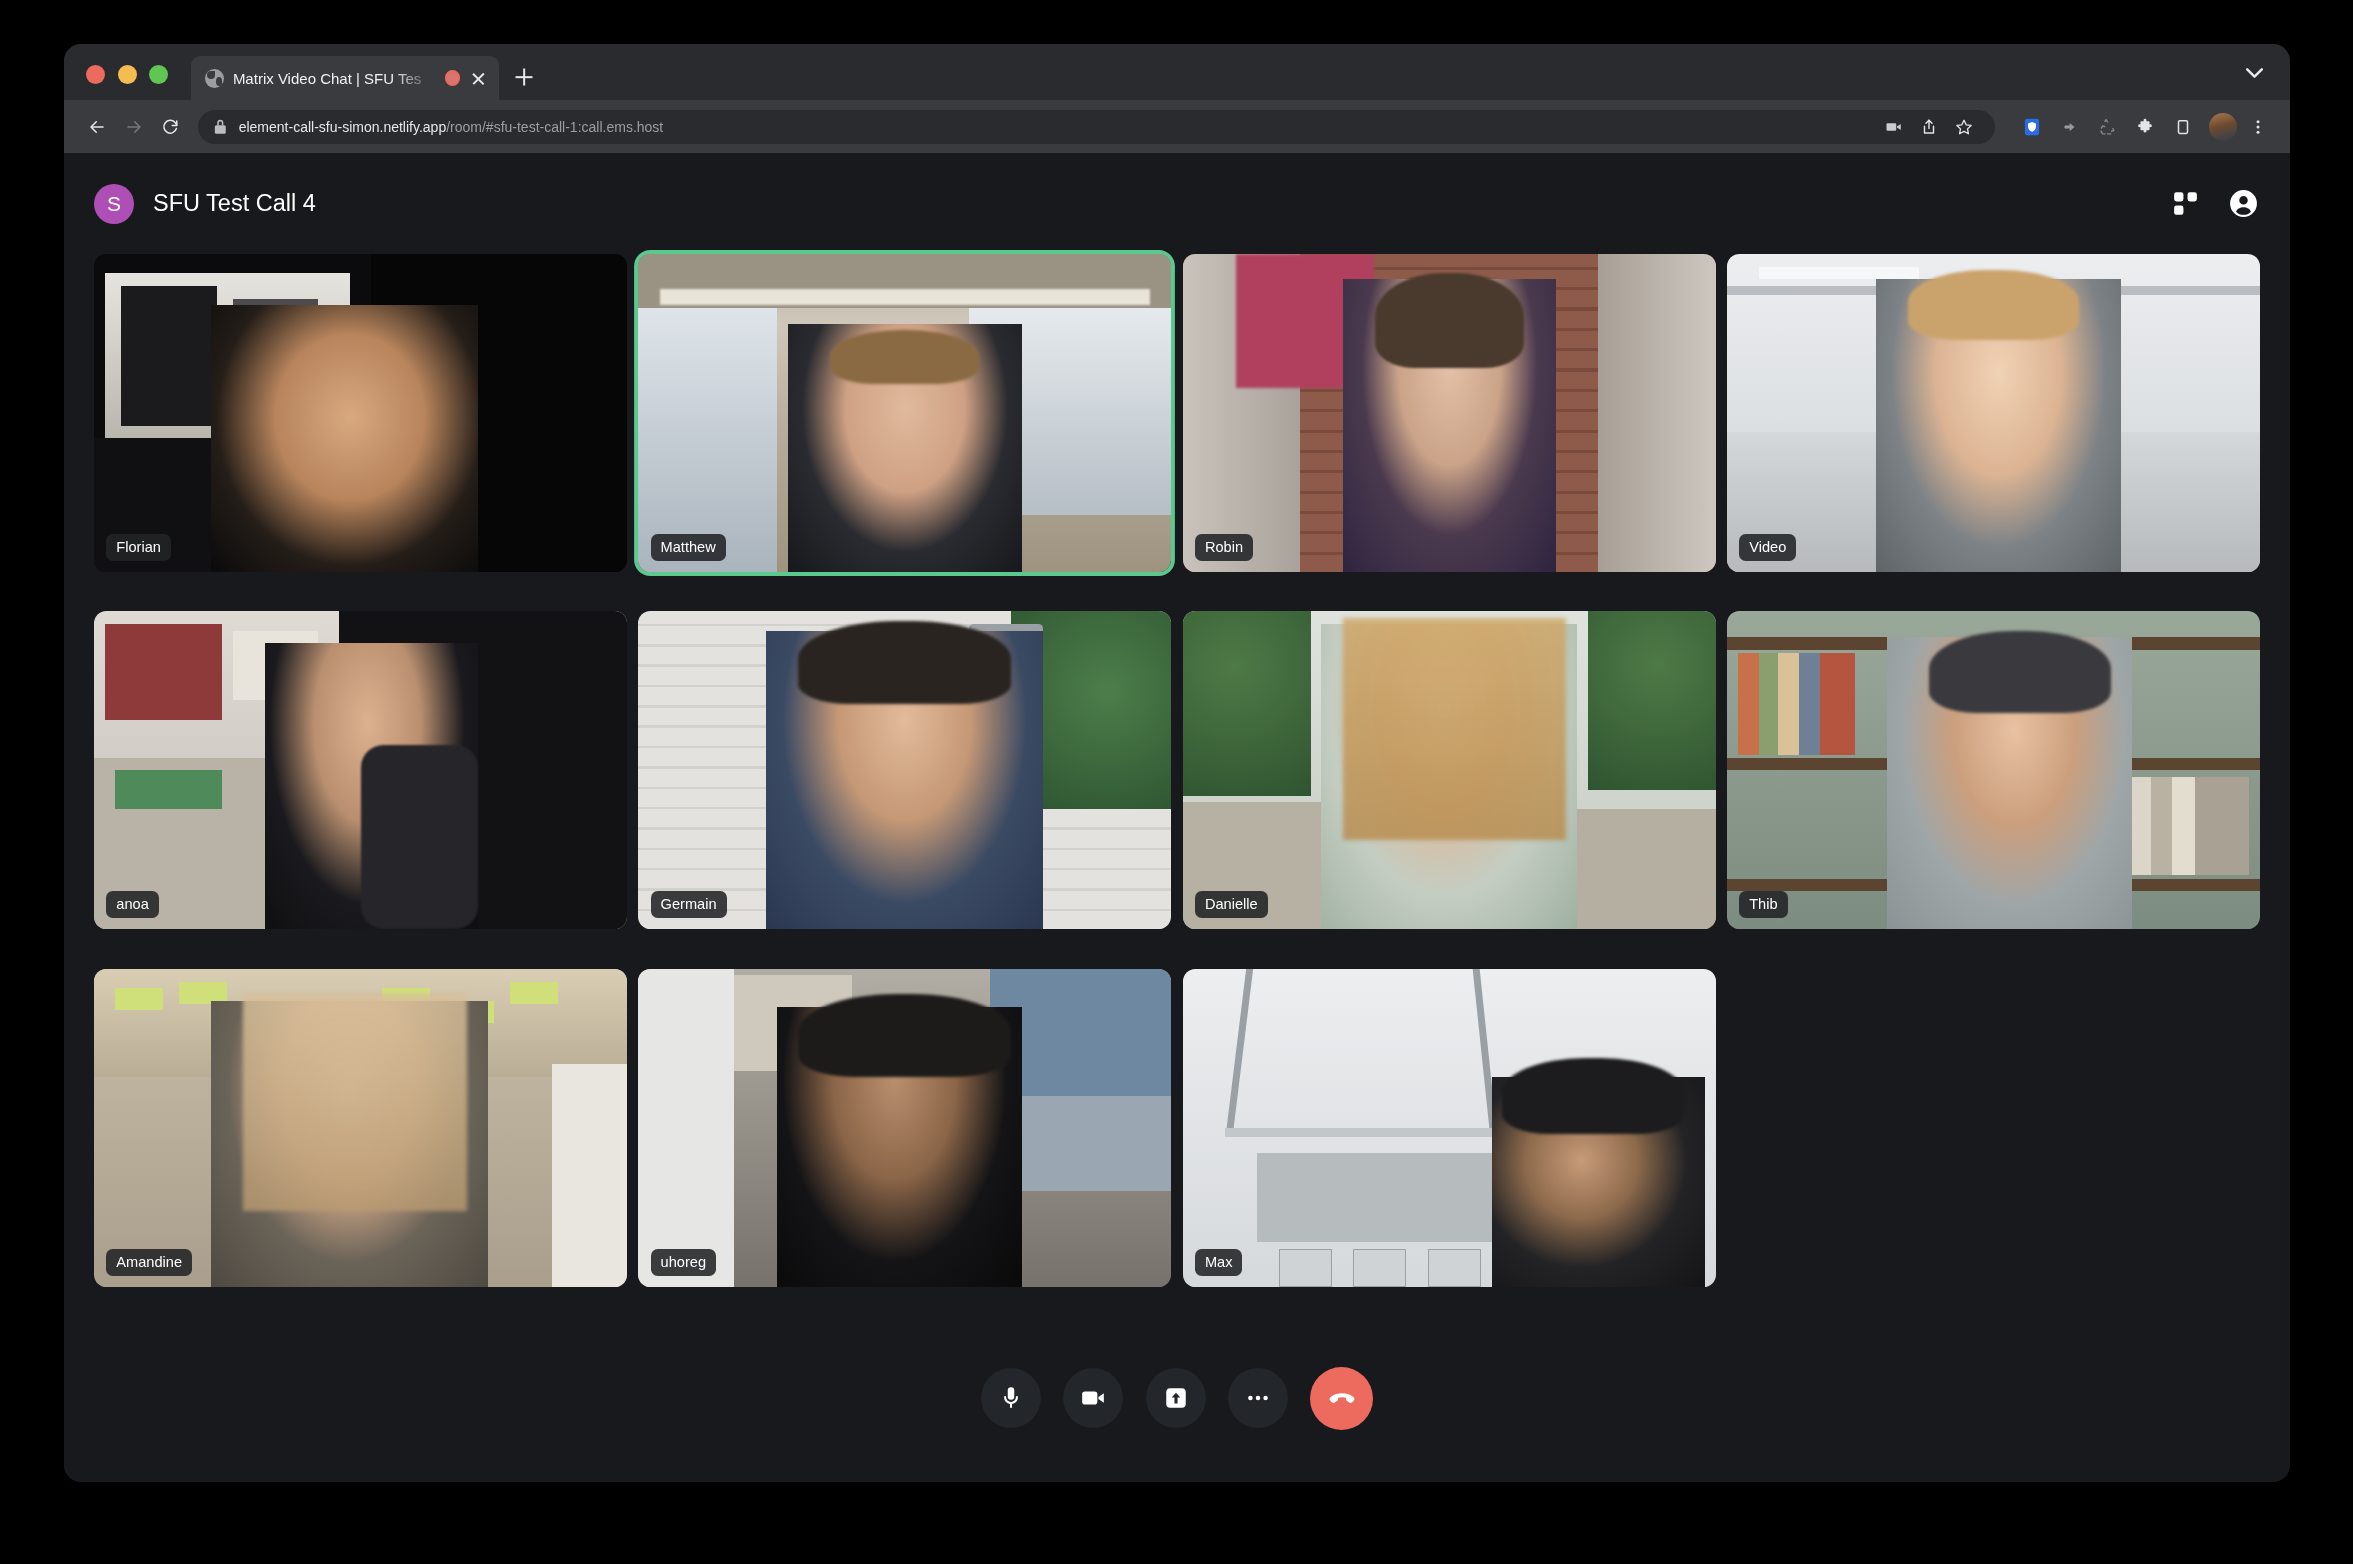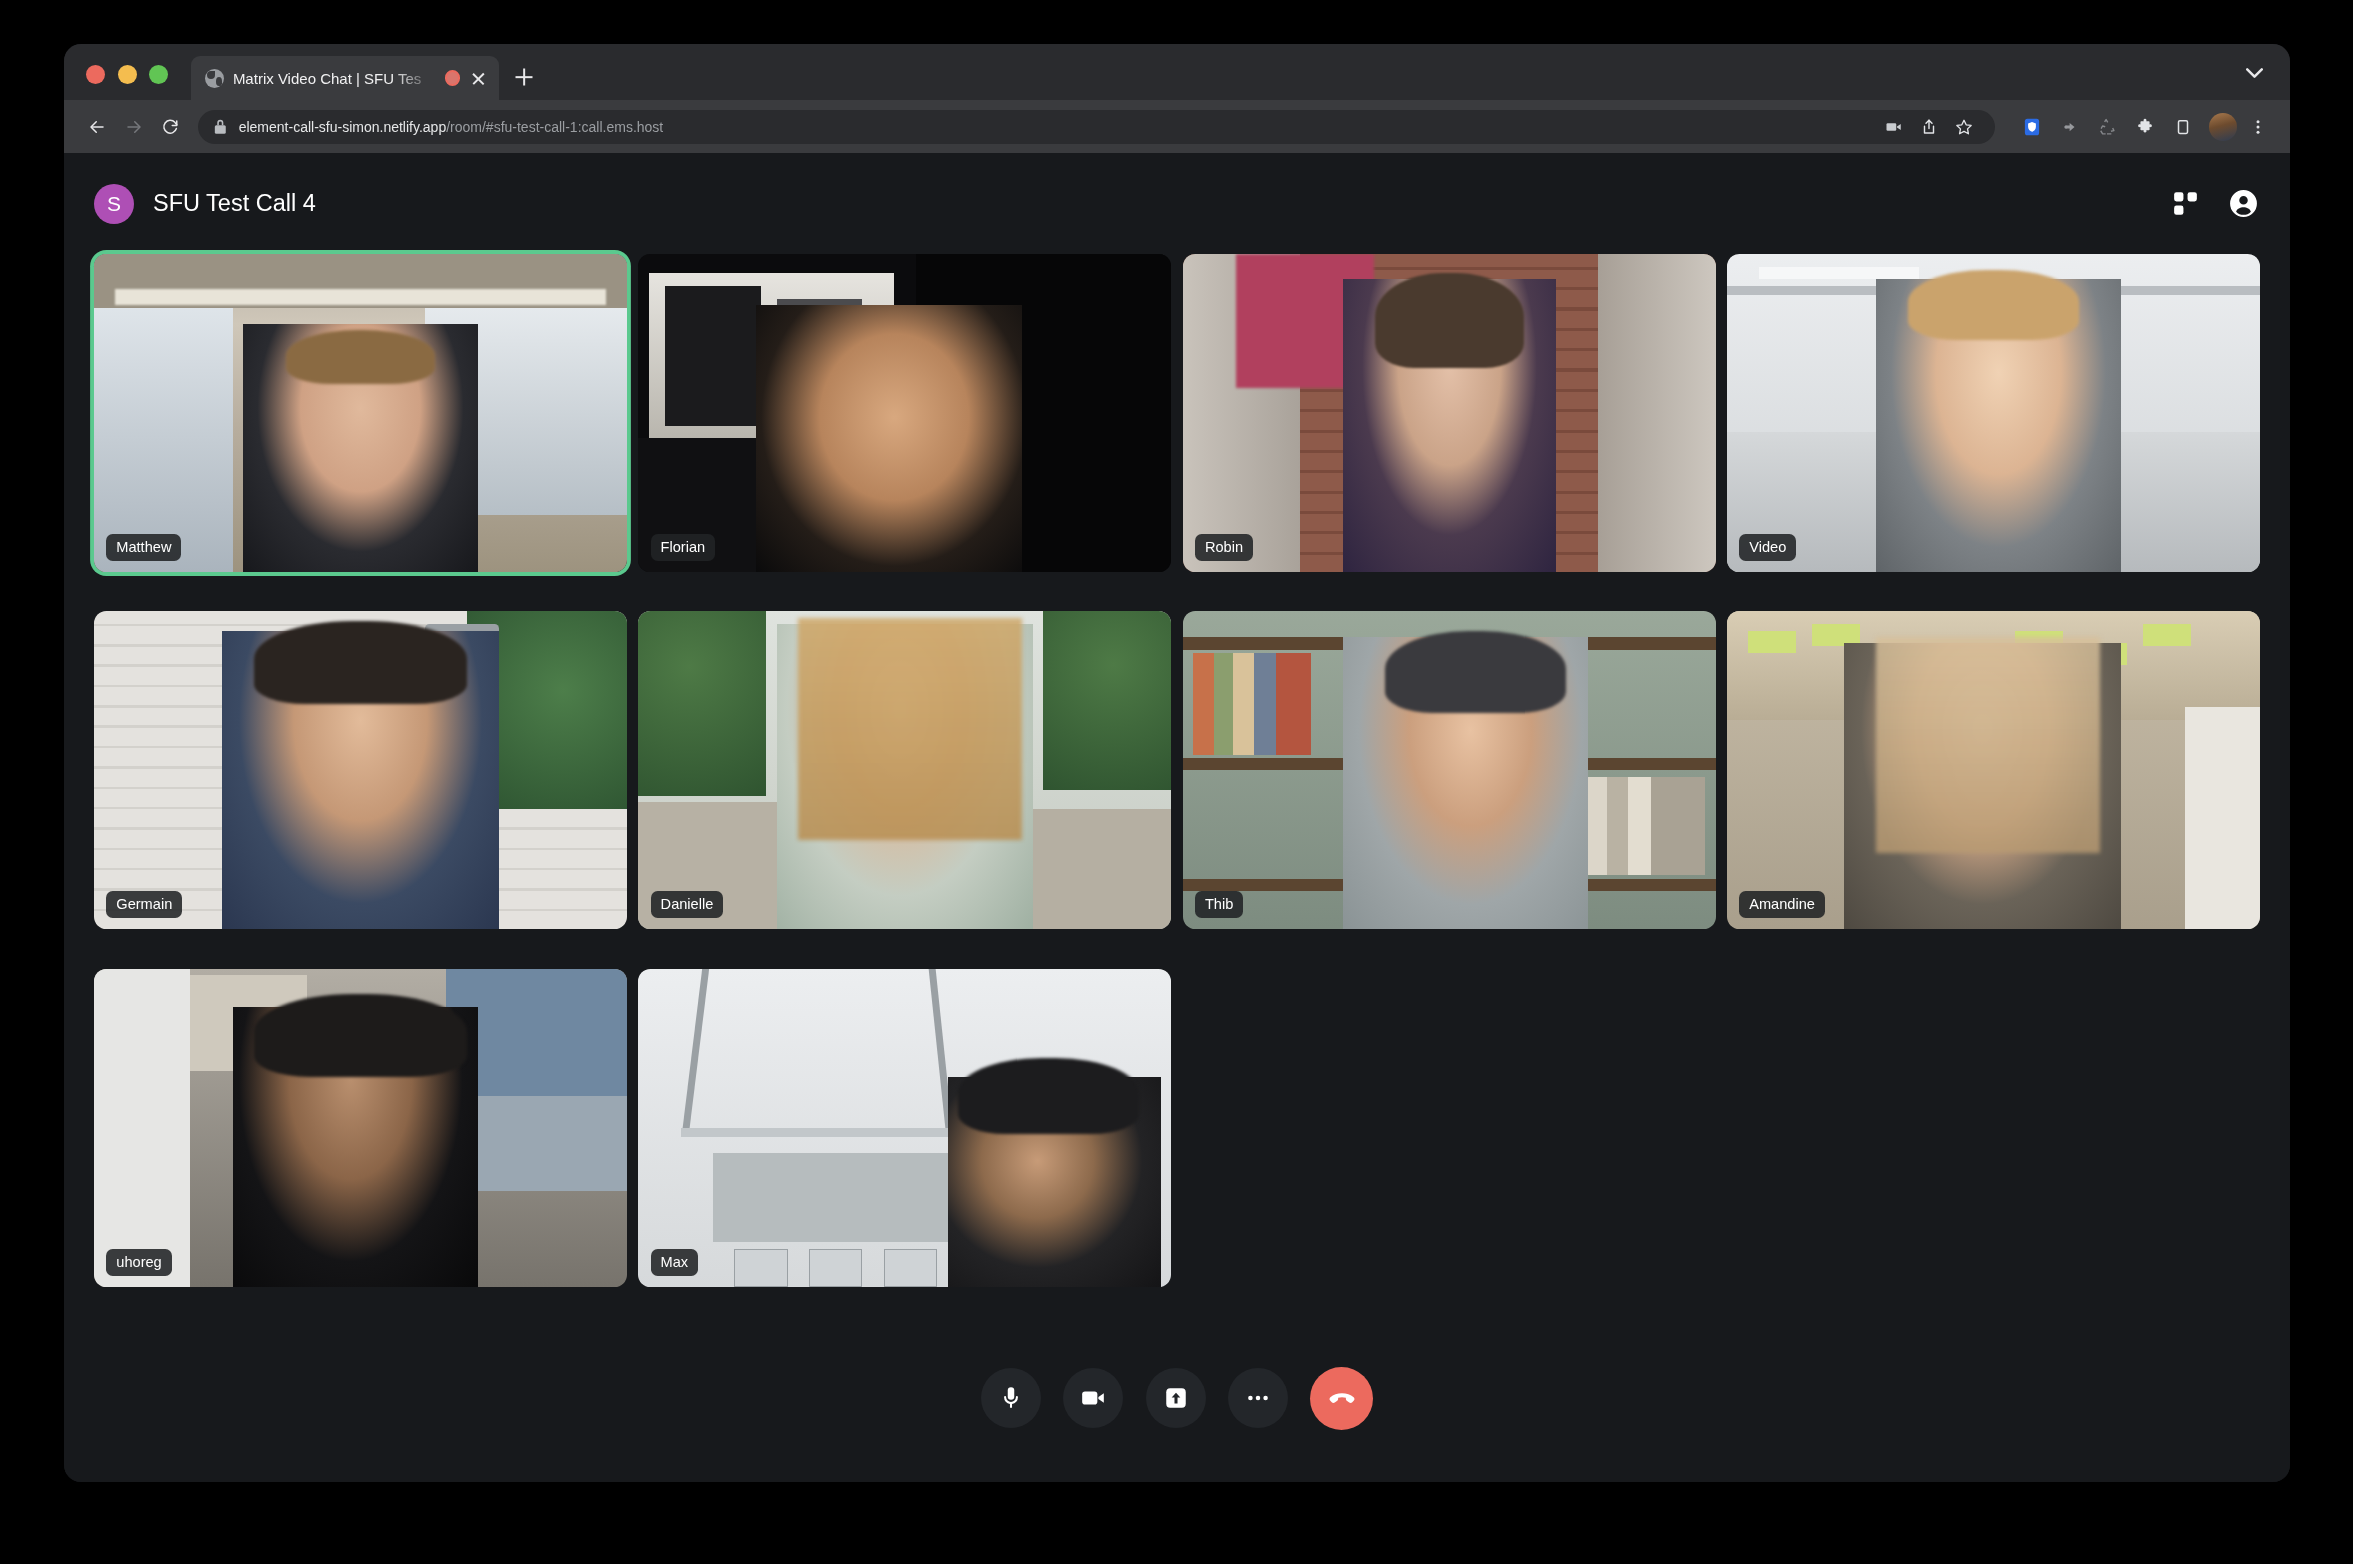--- a/index.html
+++ b/index.html
@@ -426,65 +426,78 @@
         </div>
         <div class="hdr-icon">
           <svg viewBox="0 0 24 24" fill="#FFFFFF">
               <path d="M12 1.6A10.4 10.4 0 1 0 22.4 12 10.4 10.4 0 0 0 12 1.6zm0 4.6a3.3 3.3 0 1 1-3.3 3.3A3.3 3.3 0 0 1 12 6.2zm0 14.6a7.8 7.8 0 0 1-5.7-2.5c.6-2.1 3.1-3.4 5.7-3.4s5.1 1.3 5.7 3.4a7.8 7.8 0 0 1-5.7 2.5z"></path>
             </svg>
         </div>
       </div>
     </div>
 
     <div class="video-grid" id="video-grid">
+        <div class="tile">
+          <div class="tile-video scene">
+    <div class="lyr" style="inset:0;background:#0b0b0d"></div>
+    <div class="lyr" style="left:2%;top:6%;width:46%;height:52%;background:linear-gradient(180deg,#e6e4df,#b9b6ae)"></div>
+    <div class="lyr" style="left:5%;top:10%;width:18%;height:44%;background:#1b1b1d"></div>
+    <div class="lyr" style="left:26%;top:14%;width:16%;height:12%;background:#4b4b4e"></div>
+    <div class="lyr" style="left:0;top:58%;width:52%;height:42%;background:#101012"></div>
+    <div class="lyr" style="left:52%;top:0;width:48%;height:100%;background:#060607"></div>
+    <div class="lyr" style="left:22%;top:16%;width:50%;height:84%;background:radial-gradient(ellipse at 52% 42%,#d8a87f 0%,#b7845c 38%,#241d18 68%,#0a0a0b 100%)"></div>
+          </div>
+          <div class="tile-name">Florian</div>
+        </div>
         <div class="tile speaking">
           <div class="tile-video scene">
     <div class="lyr" style="inset:0;background:linear-gradient(180deg,#b9b2a6 0%,#cfc7b9 22%,#b7ad9e 55%,#9d937f 100%)"></div>
     <div class="lyr" style="left:0;top:16%;width:26%;height:84%;background:linear-gradient(180deg,#dfe5ea,#aab4bd)"></div>
     <div class="lyr" style="left:62%;top:12%;width:38%;height:70%;background:linear-gradient(180deg,#e9edf0,#b6bfc6)"></div>
     <div class="lyr" style="left:0;top:0;width:100%;height:17%;background:#9a9283"></div>
     <div class="lyr" style="left:4%;top:11%;width:92%;height:5%;background:#e8e4d8;filter:blur(1.1px)"></div>
     <div class="lyr" style="left:28%;top:22%;width:44%;height:78%;background:radial-gradient(ellipse at 50% 34%,#e0b99c 0%,#cfa184 36%,#2a2b30 62%,#17181c 100%)"></div>
     <div class="lyr" style="left:36%;top:24%;width:28%;height:17%;background:#8a6a42;border-radius:48% 48% 30% 30%;filter:blur(1.7px)"></div>
           </div>
           <div class="tile-name">Matthew</div>
         </div>
         <div class="tile">
           <div class="tile-video scene">
-    <div class="lyr" style="inset:0;background:#0b0b0d"></div>
-    <div class="lyr" style="left:2%;top:6%;width:46%;height:52%;background:linear-gradient(180deg,#e6e4df,#b9b6ae)"></div>
-    <div class="lyr" style="left:5%;top:10%;width:18%;height:44%;background:#1b1b1d"></div>
-    <div class="lyr" style="left:26%;top:14%;width:16%;height:12%;background:#4b4b4e"></div>
-    <div class="lyr" style="left:0;top:58%;width:52%;height:42%;background:#101012"></div>
-    <div class="lyr" style="left:52%;top:0;width:48%;height:100%;background:#060607"></div>
-    <div class="lyr" style="left:22%;top:16%;width:50%;height:84%;background:radial-gradient(ellipse at 52% 42%,#d8a87f 0%,#b7845c 38%,#241d18 68%,#0a0a0b 100%)"></div>
-          </div>
-          <div class="tile-name">Florian</div>
-        </div>
-        <div class="tile">
-          <div class="tile-video scene">
     <div class="lyr" style="inset:0;background:repeating-linear-gradient(0deg,#8e5a4a 0 5.4%,#7a4a3c 5.4% 6.4%)"></div>
     <div class="lyr" style="left:0;top:0;width:22%;height:100%;background:linear-gradient(90deg,#c9c3bb,#a9a29a)"></div>
     <div class="lyr" style="left:78%;top:0;width:22%;height:100%;background:linear-gradient(90deg,#a79f96,#cdc7bf)"></div>
     <div class="lyr" style="left:10%;top:0;width:26%;height:42%;background:#b1405e;filter:blur(1.7px)"></div>
     <div class="lyr" style="left:30%;top:8%;width:40%;height:92%;background:radial-gradient(ellipse at 50% 30%,#e3c0a8 0%,#caa388 34%,#4b3a4e 58%,#2e2440 100%)"></div>
     <div class="lyr" style="left:36%;top:6%;width:28%;height:30%;background:#4a3a2e;border-radius:46% 46% 26% 26%;filter:blur(1.1px)"></div>
           </div>
           <div class="tile-name">Robin</div>
         </div>
         <div class="tile">
           <div class="tile-video scene">
     <div class="lyr" style="inset:0;background:linear-gradient(180deg,#eceef0,#cfd3d6)"></div>
     <div class="lyr" style="left:0;top:10%;width:100%;height:3%;background:#b9bdc1"></div>
     <div class="lyr" style="left:6%;top:4%;width:30%;height:4%;background:#f6f7f8"></div>
     <div class="lyr" style="left:0;top:56%;width:100%;height:44%;background:linear-gradient(180deg,#d5d8da,#b6babd)"></div>
     <div class="lyr" style="left:28%;top:8%;width:46%;height:92%;background:radial-gradient(ellipse at 50% 32%,#f0d2b4 0%,#dcb493 36%,#7d8286 62%,#5f6468 100%)"></div>
     <div class="lyr" style="left:34%;top:5%;width:32%;height:22%;background:#caa36c;border-radius:46% 46% 28% 28%;filter:blur(1.7px)"></div>
           </div>
           <div class="tile-name">Video</div>
+        </div>
+        <div class="tile">
+          <div class="tile-video scene">
+    <div class="lyr" style="inset:0;background:linear-gradient(180deg,#dfdbd4,#c3bfb7)"></div>
+    <div class="lyr" style="left:2%;top:4%;width:22%;height:30%;background:#8e3a3a"></div>
+    <div class="lyr" style="left:26%;top:6%;width:16%;height:22%;background:#e8e4dc"></div>
+    <div class="lyr" style="left:0;top:46%;width:34%;height:54%;background:#b9b3a7"></div>
+    <div class="lyr" style="left:4%;top:50%;width:20%;height:12%;background:#4f8a5a"></div>
+    <div class="lyr" style="left:46%;top:0;width:54%;height:100%;background:#121214"></div>
+    <div class="lyr" style="left:32%;top:10%;width:40%;height:90%;background:radial-gradient(ellipse at 48% 28%,#dcb190 0%,#b98f6f 34%,#1a1a1e 62%,#0e0e10 100%)"></div>
+    <div class="lyr" style="left:50%;top:42%;width:22%;height:58%;background:#26262a;border-radius:22.4px;filter:blur(1.1px)"></div>
+          </div>
+          <div class="tile-name">anoa</div>
         </div>
         <div class="tile">
           <div class="tile-video scene">
     <div class="lyr" style="inset:0;background:repeating-linear-gradient(0deg,#e4e2de 0 5.6%,#d3d1cc 5.6% 6.4%)"></div>
     <div class="lyr" style="left:70%;top:0;width:30%;height:62%;background:radial-gradient(circle at 60% 40%,#4d7e4a,#2c5230)"></div>
     <div class="lyr" style="left:62%;top:4%;width:14%;height:16%;background:#9aa0a4;border-radius:4.5px"></div>
     <div class="lyr" style="left:24%;top:6%;width:52%;height:94%;background:radial-gradient(ellipse at 50% 30%,#e2bb9a 0%,#c59876 34%,#3b4a63 62%,#2b3750 100%)"></div>
     <div class="lyr" style="left:30%;top:3%;width:40%;height:26%;background:#2a2420;border-radius:46% 46% 24% 24%;filter:blur(1.7px)"></div>
           </div>
           <div class="tile-name">Germain</div>

